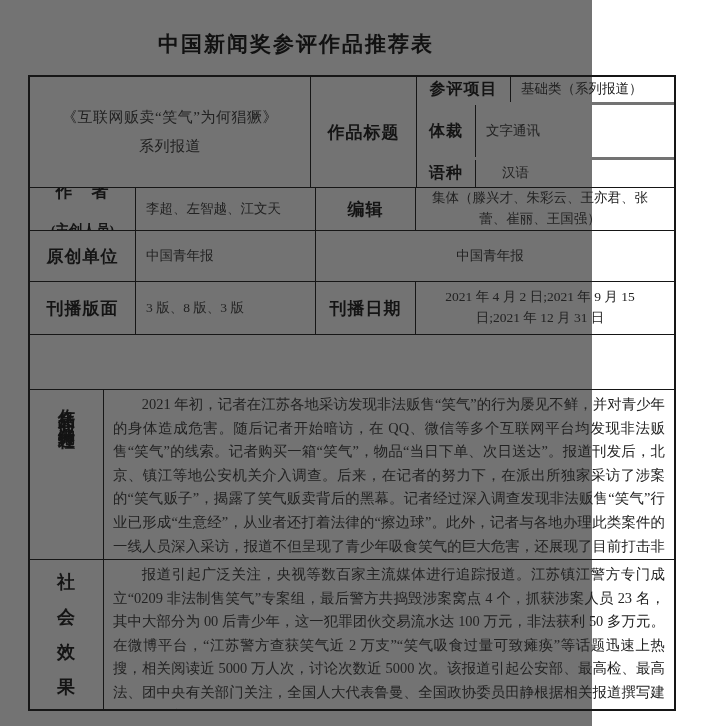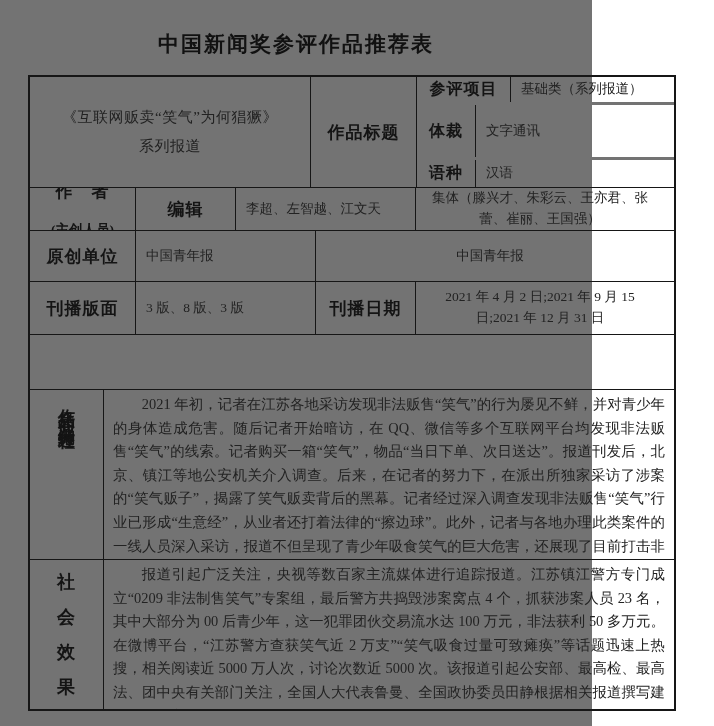--- a/index.html
+++ b/index.html
@@ -55,21 +55,21 @@
     font-size: 13.5px; color: #222;
     padding: 3px 20px 3px 10px;
     line-height: 1.55;
   }
   .val.hcenter { align-items: center; text-align: center; padding: 0 6px; }
   .tline { font-size: 15px; line-height: 29px; letter-spacing: 0.5px; }
 
   
   .sub { flex: 1 1 auto; display: flex; flex-direction: column; }
   .srow { display: flex; border-bottom: 3px solid #737373; flex: 0 0 auto; }
-  .srow.slast { border-bottom: none; }
+  .srow.slast { border-bottom: none; gap: 16px; }
   .sl-wide { width: 94px; flex: 0 0 94px; font-size: 16px; }
   .sl-thin { width: 59px; flex: 0 0 59px; font-size: 16px; text-align: right; }
   .sval { flex: 1 1 auto; border-right: none; }
 
   
   .para {
     flex: 1 1 auto;
     font-size: 14.4px;
     line-height: 23.6px;
     color: #222;
@@ -126,22 +126,22 @@
           <div class="cell val sval">汉语</div>
         </div>
       </div>
     </div>
 
     <div class="row" style="height:43px">
       <div class="cell lbl c1">
         <div class="l1">作　者</div>
         <div class="l2">(主创人员)</div>
       </div>
+      <div class="cell val c2">李超、左智越、江文天</div>
       <div class="cell lbl c3">编辑</div>
-      <div class="cell val c2">李超、左智越、江文天</div>
       <div class="cell val c4 last">集体（滕兴才、朱彩云、王亦君、张蕾、崔丽、王国强）</div>
     </div>
 
     <div class="row" style="height:51px">
       <div class="cell lbl c1">原创单位</div>
       <div class="cell val c2">中国青年报</div>
       <div class="cell val c4 last">中国青年报</div>
     </div>
 
     <div class="row" style="height:53px">

